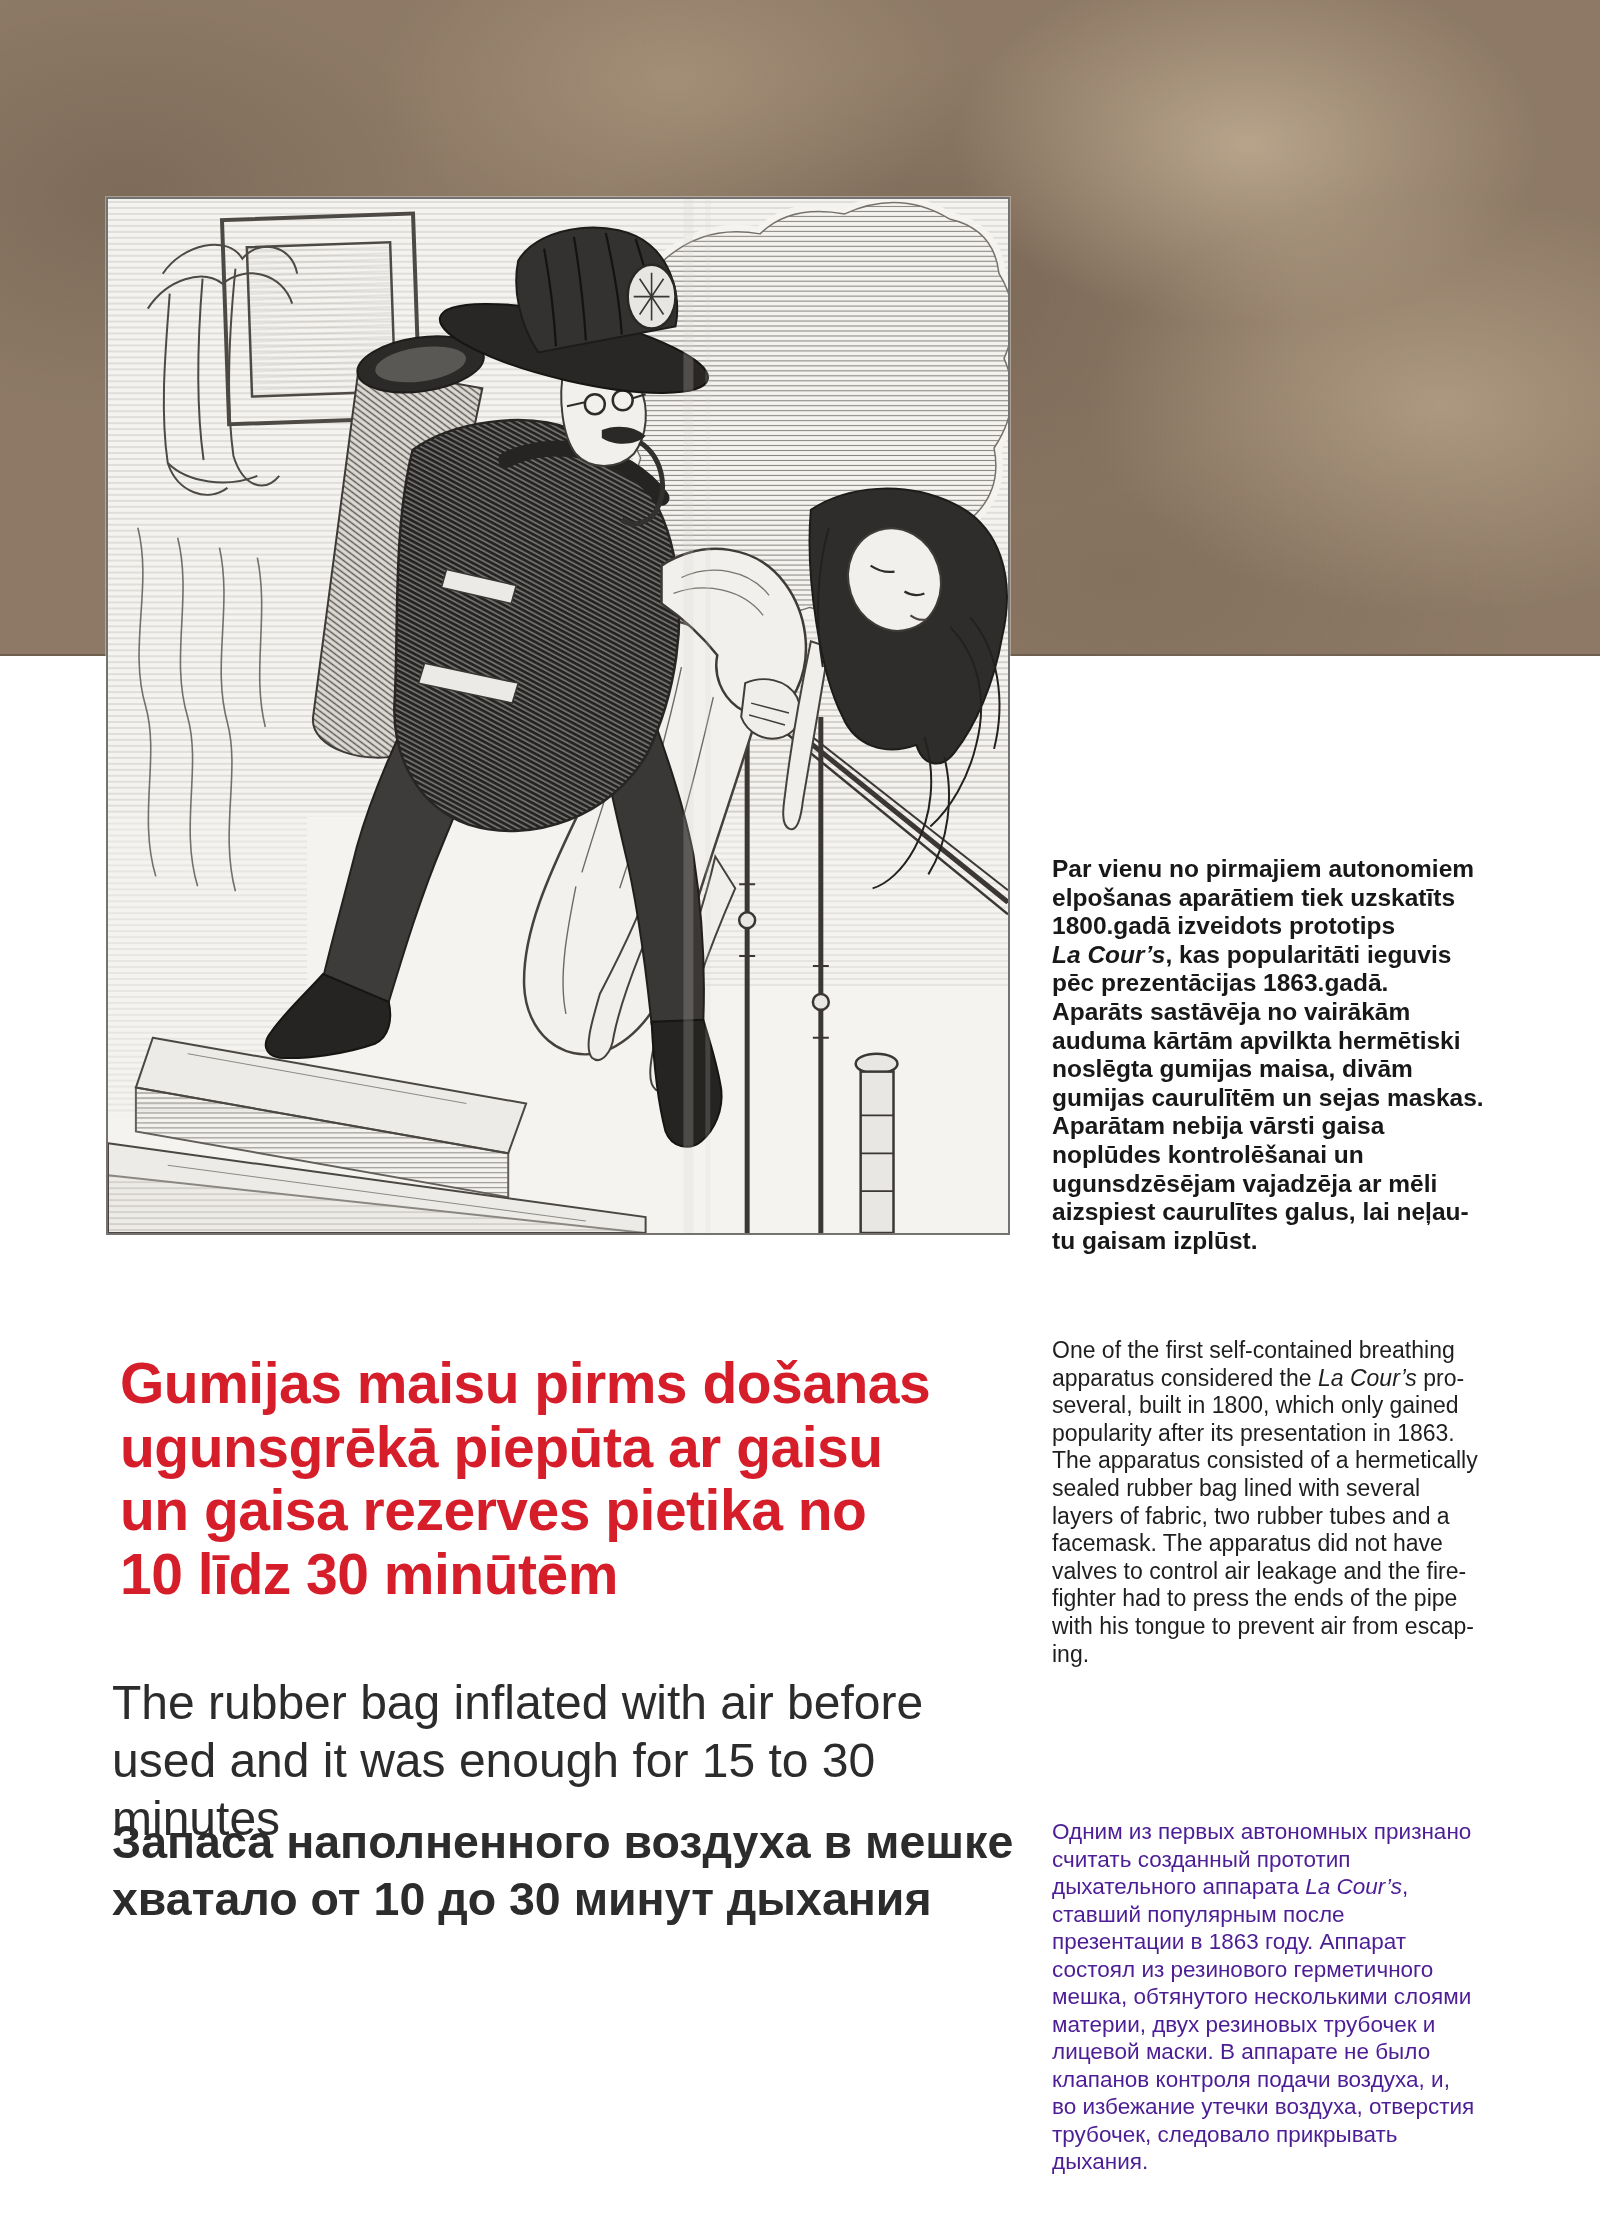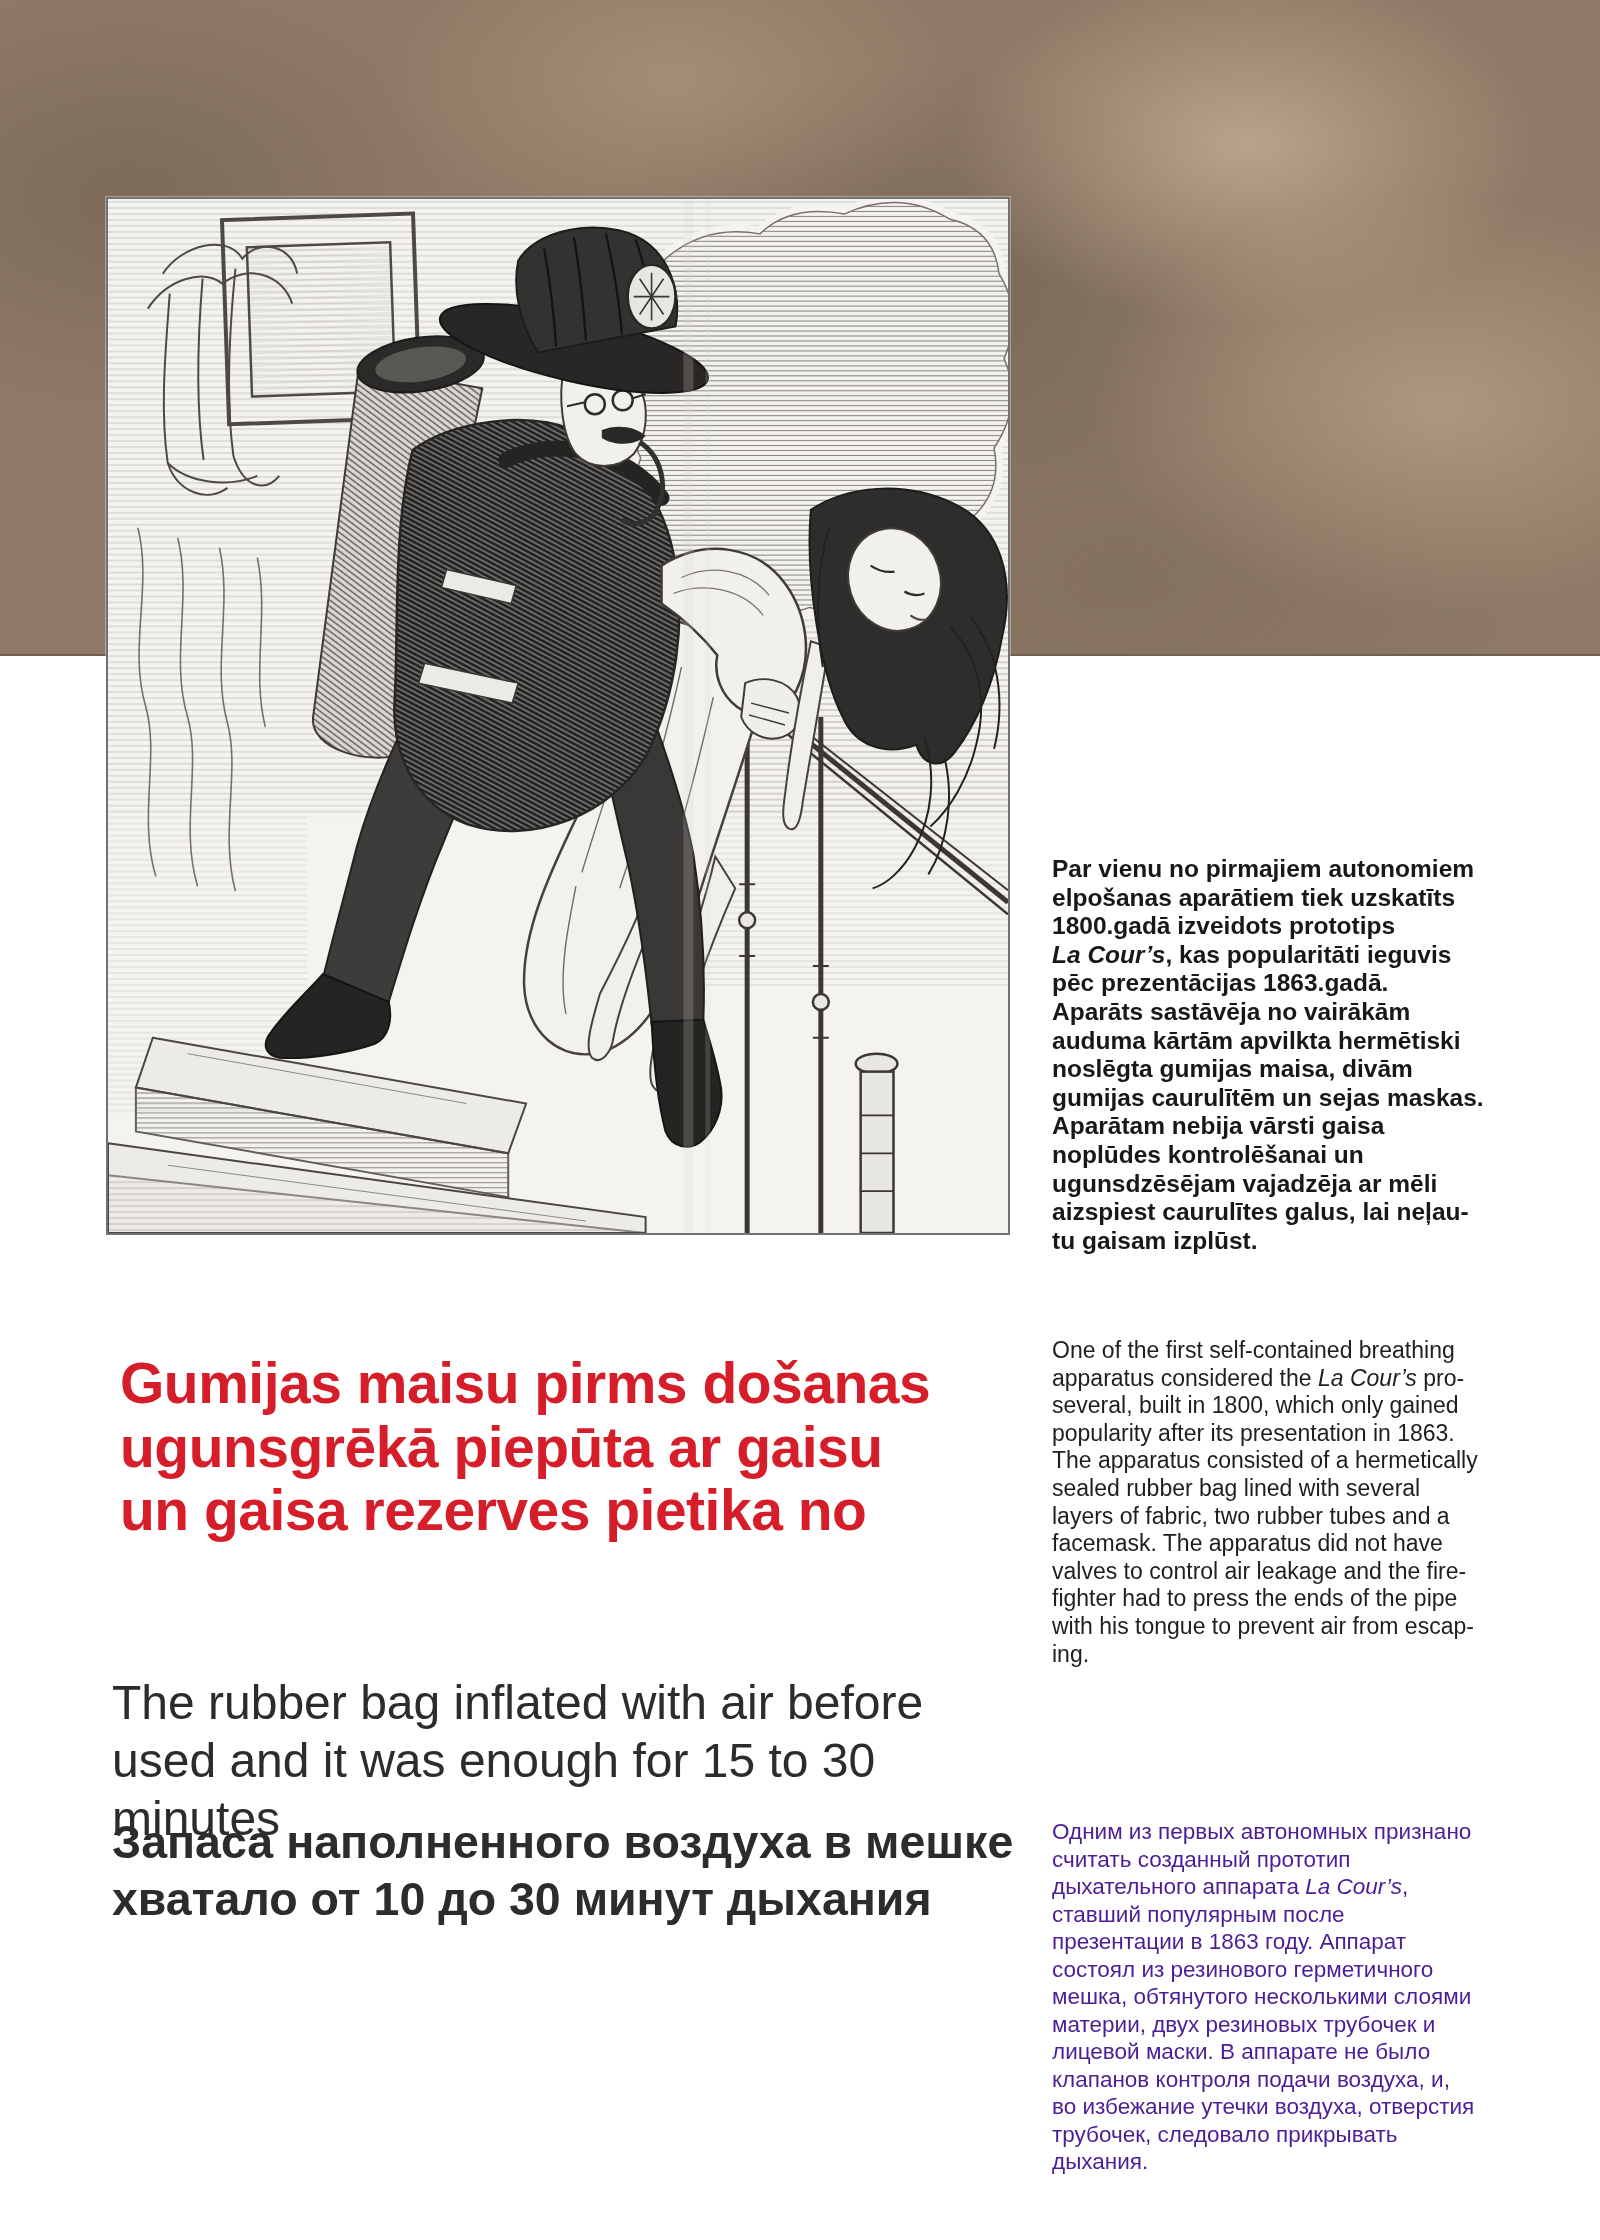--- a/index.html
+++ b/index.html
@@ -226,20 +226,21 @@
       <div class="line">noplūdes kontrolēšanai un</div>
       <div class="line">ugunsdzēsējam vajadzēja ar mēli</div>
       <div class="line">aizspiest caurulītes galus, lai neļau-</div>
       <div class="line">tu gaisam izplūst.</div>
     </div>
 
   <h1 class="red-head col-lines" style="margin: 8px; font-weight: bold; color: rgb(214, 30, 43);">
       <div class="line">Gumijas maisu pirms došanas</div>
       <div class="line">ugunsgrēkā piepūta ar gaisu</div>
       <div class="line">un gaisa rezerves pietika no</div>
+      <div class="line">10 līdz 30 minūtēm</div>
     </h1>
 
   <h2 class="en-head col-lines" style="margin:0">
       <div class="line">The rubber bag inflated with air before</div>
       <div class="line">used and it was enough for 15 to 30</div>
       <div class="line">minutes</div>
     </h2>
 
   <h2 class="ru-head col-lines" style="margin:0">
       <div class="line">Запаса наполненного воздуха в мешке</div>

